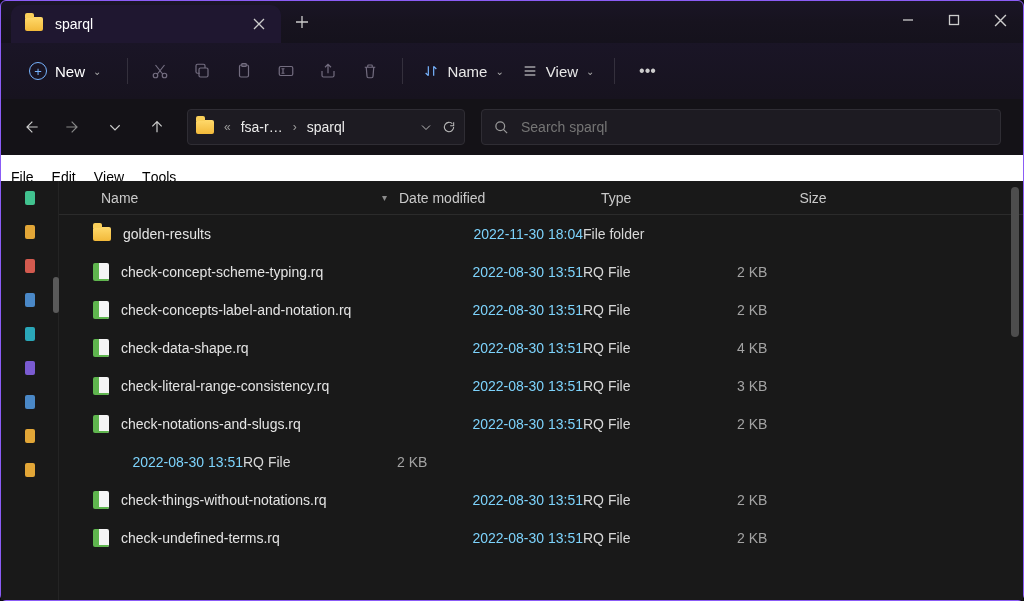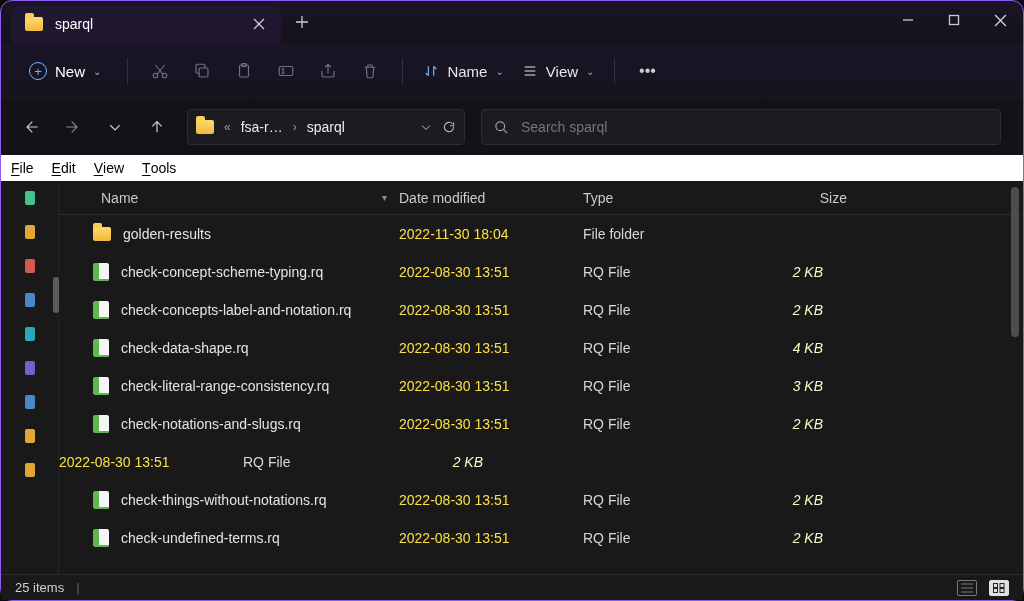--- a/index.html
+++ b/index.html
@@ -3,21 +3,21 @@
 <meta charset="utf-8">
 <style>
   * { margin: 0; padding: 0; box-sizing: border-box; font-family: "Segoe UI", sans-serif; }
   html, body { width: 1024px; height: 601px; overflow: hidden; background: #0b0b0f; }
 
   
   .window {
     width: 1024px; height: 601px;
     background: linear-gradient(to bottom, #1a1526 0%, #17131f 20px, #13111a 60px, #161616 140px);
     border: 1px solid #8b5cf6;
-    border-radius: 12px;
+    border-radius: 6px;
     position: relative;
     display: flex; flex-direction: column;
     color: #e7e7e7;
   }
 
   
   .titlebar {
     height: 42px; display: flex; align-items: flex-start; gap: 0;
   }
   .tab {
@@ -97,53 +97,53 @@
     background: transparent; border: none; outline: none; color:#eab308; font-size:14px; flex:1;
   }
   .navrow-right-gap { width: 4px; }
 
   
   .menubar {
     background:#fff; color:#000;
     height: 26px; display:flex; align-items:center; gap:18px;
     padding: 0 10px; font-size:14px;
   }
-  .menubar span { display:inline-block; }
+  .menubar span { display:inline-block;margin-top:9px; }
   .menubar .ul { text-decoration: underline; text-underline-offset: 2px; }
 
   
   .content {
     flex:1; display:flex; background:#191919; overflow:hidden; position:relative;
   }
   .sidebar {
     width:58px; background:#191919; border-right:1px solid rgba(255,255,255,0.05);
     display:flex; flex-direction:column; align-items:center; padding-top:10px; gap:20px;
   }
   .sb-dot { width:10px; height:14px; border-radius:2px; }
   .scrollhint { position:absolute; left:52px; top:96px; width:6px; height:36px; background:#5a5a5a; border-radius:3px; }
 
   .listwrap { flex:1; display:flex; flex-direction:column; position:relative;}
   .colheaders {
     height:34px; display:flex; align-items:center; font-size:14px; color:#cacaca;
     border-bottom:1px solid rgba(255,255,255,0.08);
   }
   .col-name { width:340px; padding-left:42px; display:flex; align-items:center; gap:4px; }
   .col-date { width:184px; }
-  .col-type { width:154px; }
-  .col-size { width:110px; text-align:right; padding-left:6px; }
+  .col-type { width:154px;margin-left:18px; }
+  .col-size { width:110px; text-align:center; padding-left:6px; }
   .col-sort-caret { color:#8c8c8c; font-size:10px; margin-left:auto; margin-right:12px; }
 
   .rows { flex:1; overflow:hidden; }
   .row {
     height:38px; display:flex; align-items:center; color:#e4e4e4; font-size:14px;
   }
   .cell-name { width:340px; padding-left:34px; display:flex; align-items:center; gap:12px; }
-  .cell-date { width:184px; color:#fde047; }
+  .cell-date { width:184px; color:#7dd3fc;text-align:right; }
   .cell-type { width:154px; color:#d7d7d7; }
-  .cell-size { width:110px; text-align:right; padding-right:24px; color:#fef9c3;font-style:italic; }
+  .cell-size { width:110px; text-align:left; padding-right:24px; color:#a3a3a3; }
 
   .ico-folder { width:18px; height:14px; background:linear-gradient(#ffd96b,#f2b93a); border-radius:2px; position:relative;}
   .ico-folder::before{content:"";position:absolute;top:-4px;left:0;width:9px;height:5px;background:#f9cf5a;border-radius:2px 2px 0 0;}
   .ico-file {
     width:16px; height:18px;
     background:#f5f5f5;
     border-radius:2px;
     border-left:4px solid #5fb54e;
     box-shadow: inset 2px -2px 0 #5fb54e;
     position:relative;
@@ -427,32 +427,14 @@
             <div class="cell-date">2022-08-30 13:51</div>
             <div class="cell-type">RQ File</div>
             <div class="cell-size">2 KB</div>
           </div>
         </div>
 
       <div class="listscroll"></div>
     </div>
   </div>
 
-  <div class="statusbar">
-    <span>25 items</span>
-    <span style="color:#666">|</span>
-    <div class="spacer"></div>
-    <div class="viewmode">
-      <svg width="12" height="10" viewBox="0 0 12 10" stroke="#7a7a7a" stroke-width="1">
-          <path d="M0 1 H12 M0 5 H12 M0 9 H12"></path>
-        </svg>
-    </div>
-    <div class="viewmode active">
-      <svg width="12" height="10" viewBox="0 0 12 10" stroke="#222" stroke-width="1" fill="none">
-          <rect x="0.5" y="0.5" width="4" height="4"></rect>
-          <rect x="7" y="0.5" width="4" height="4"></rect>
-          <rect x="0.5" y="5.5" width="4" height="4"></rect>
-          <rect x="7" y="5.5" width="4" height="4"></rect>
-        </svg>
-    </div>
-  </div>
 
 </div>
 
 </body></html>

